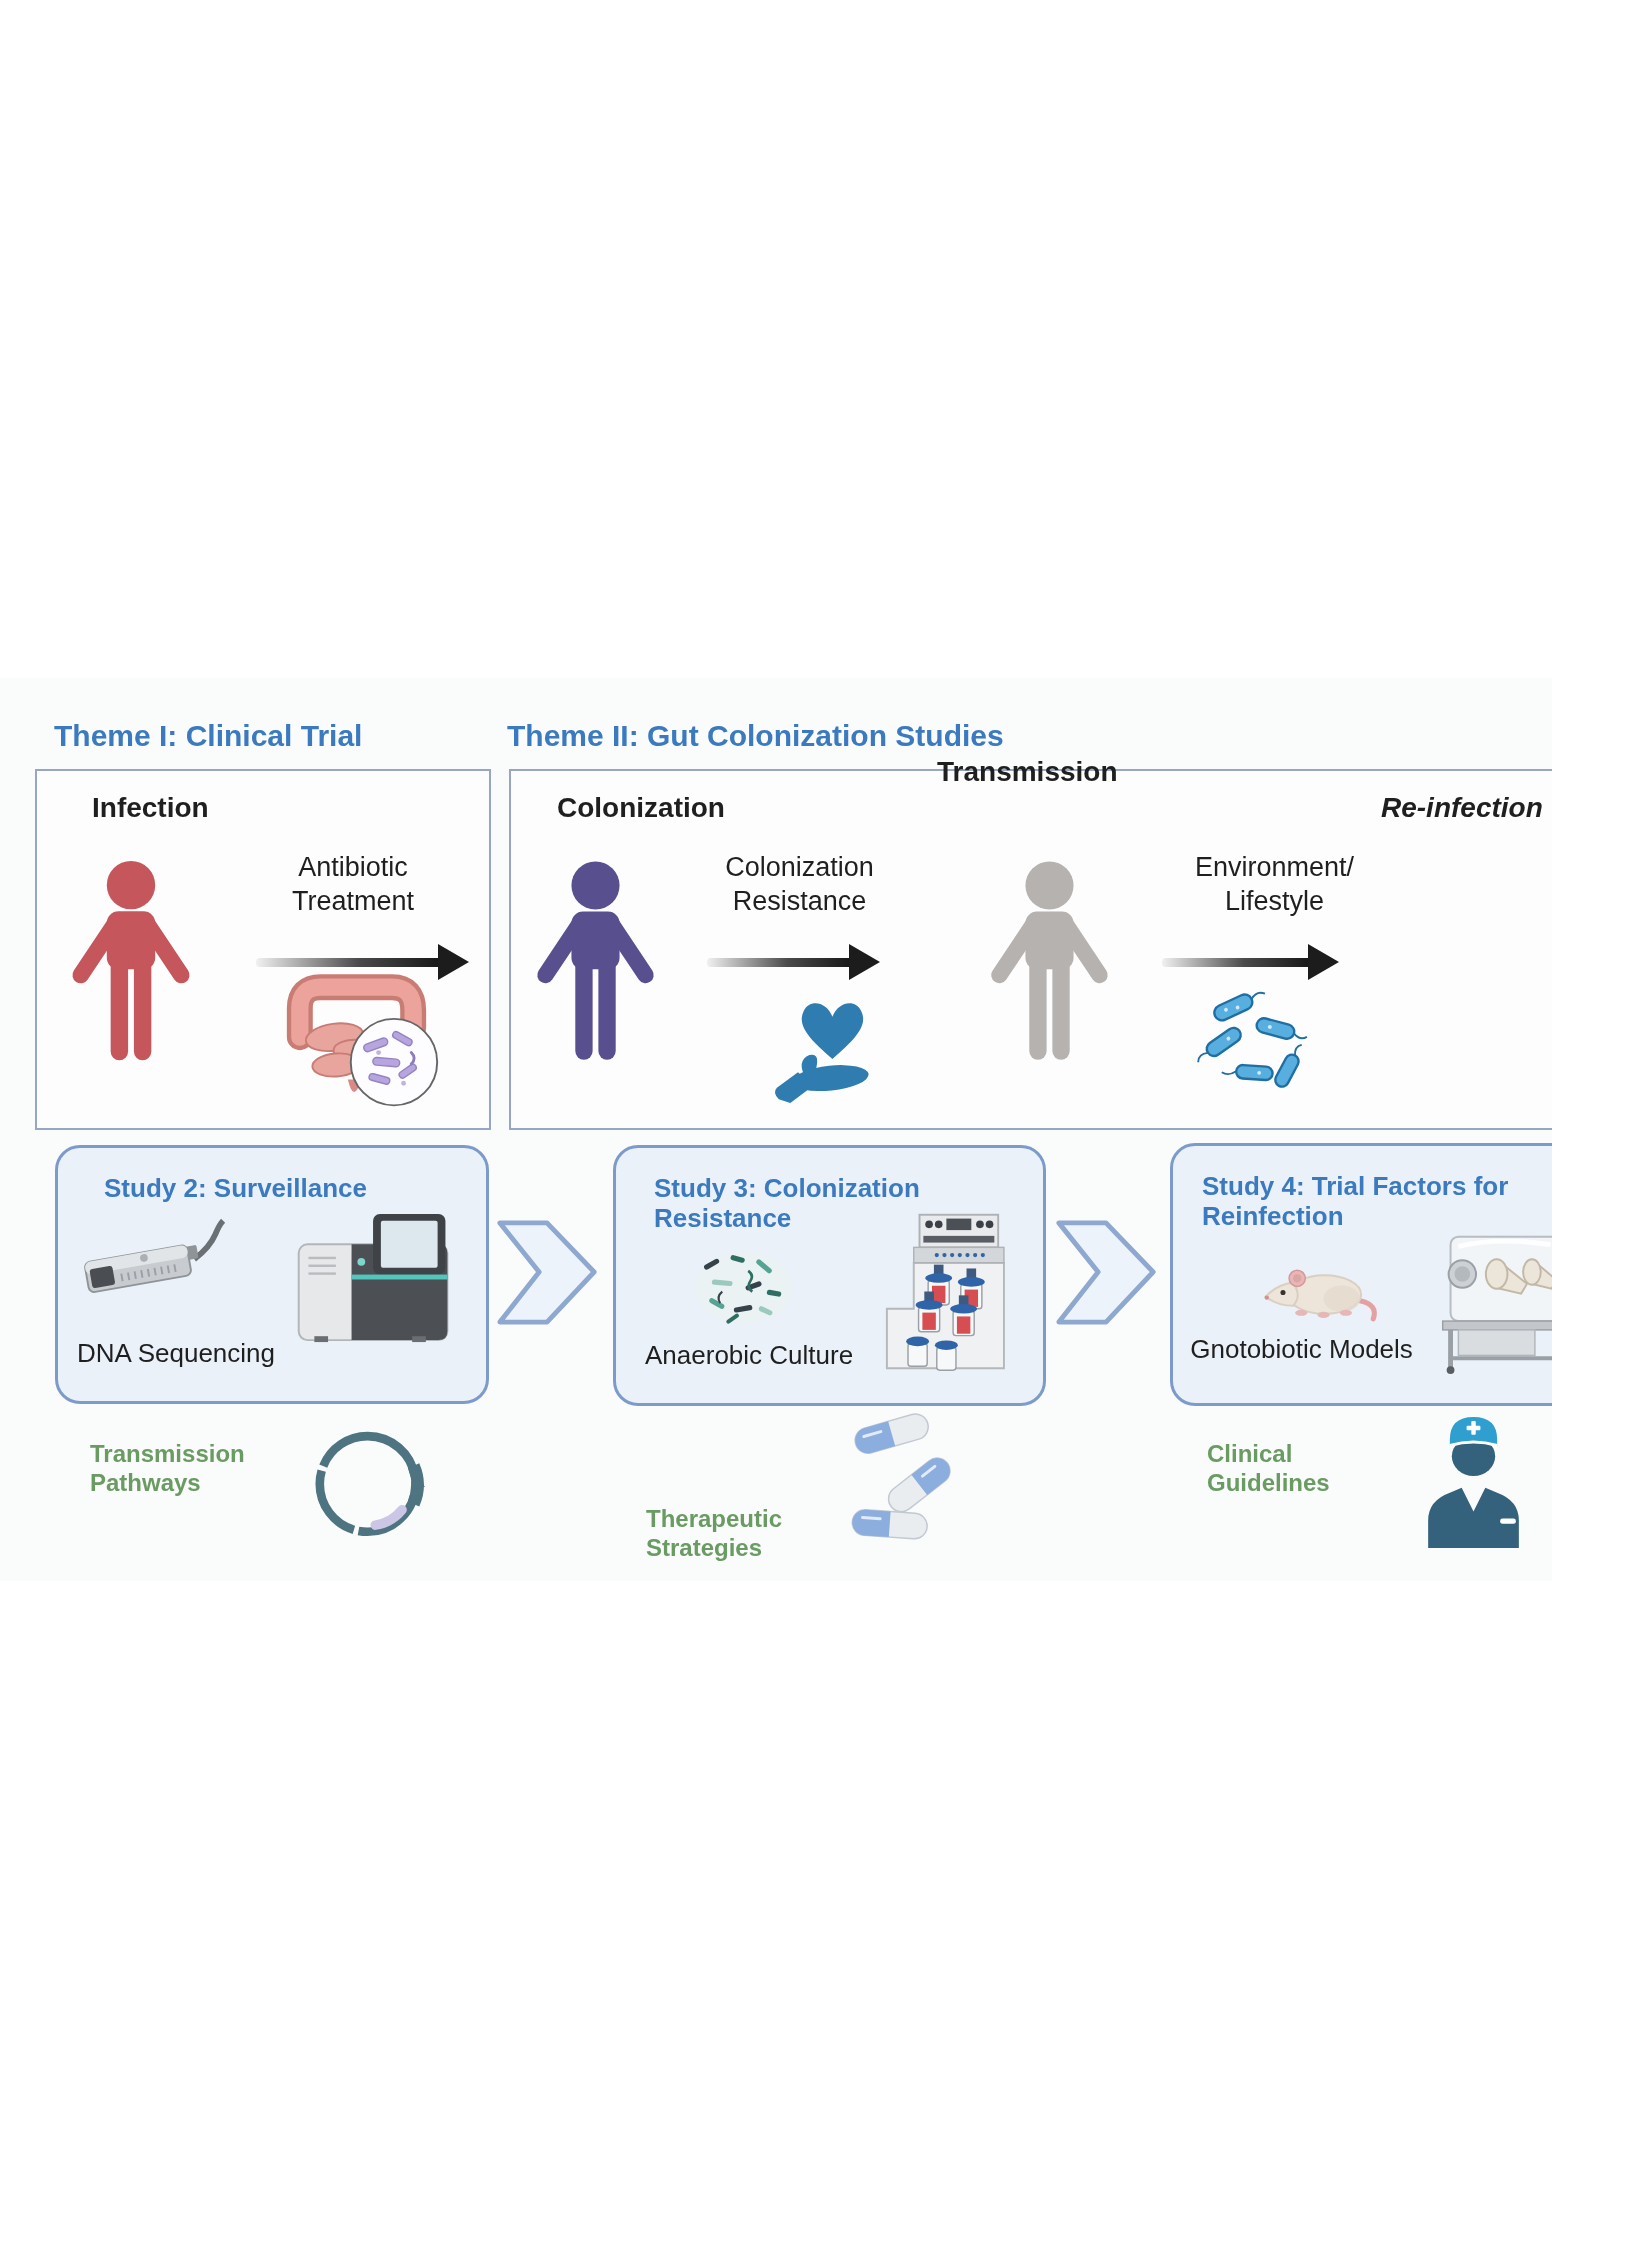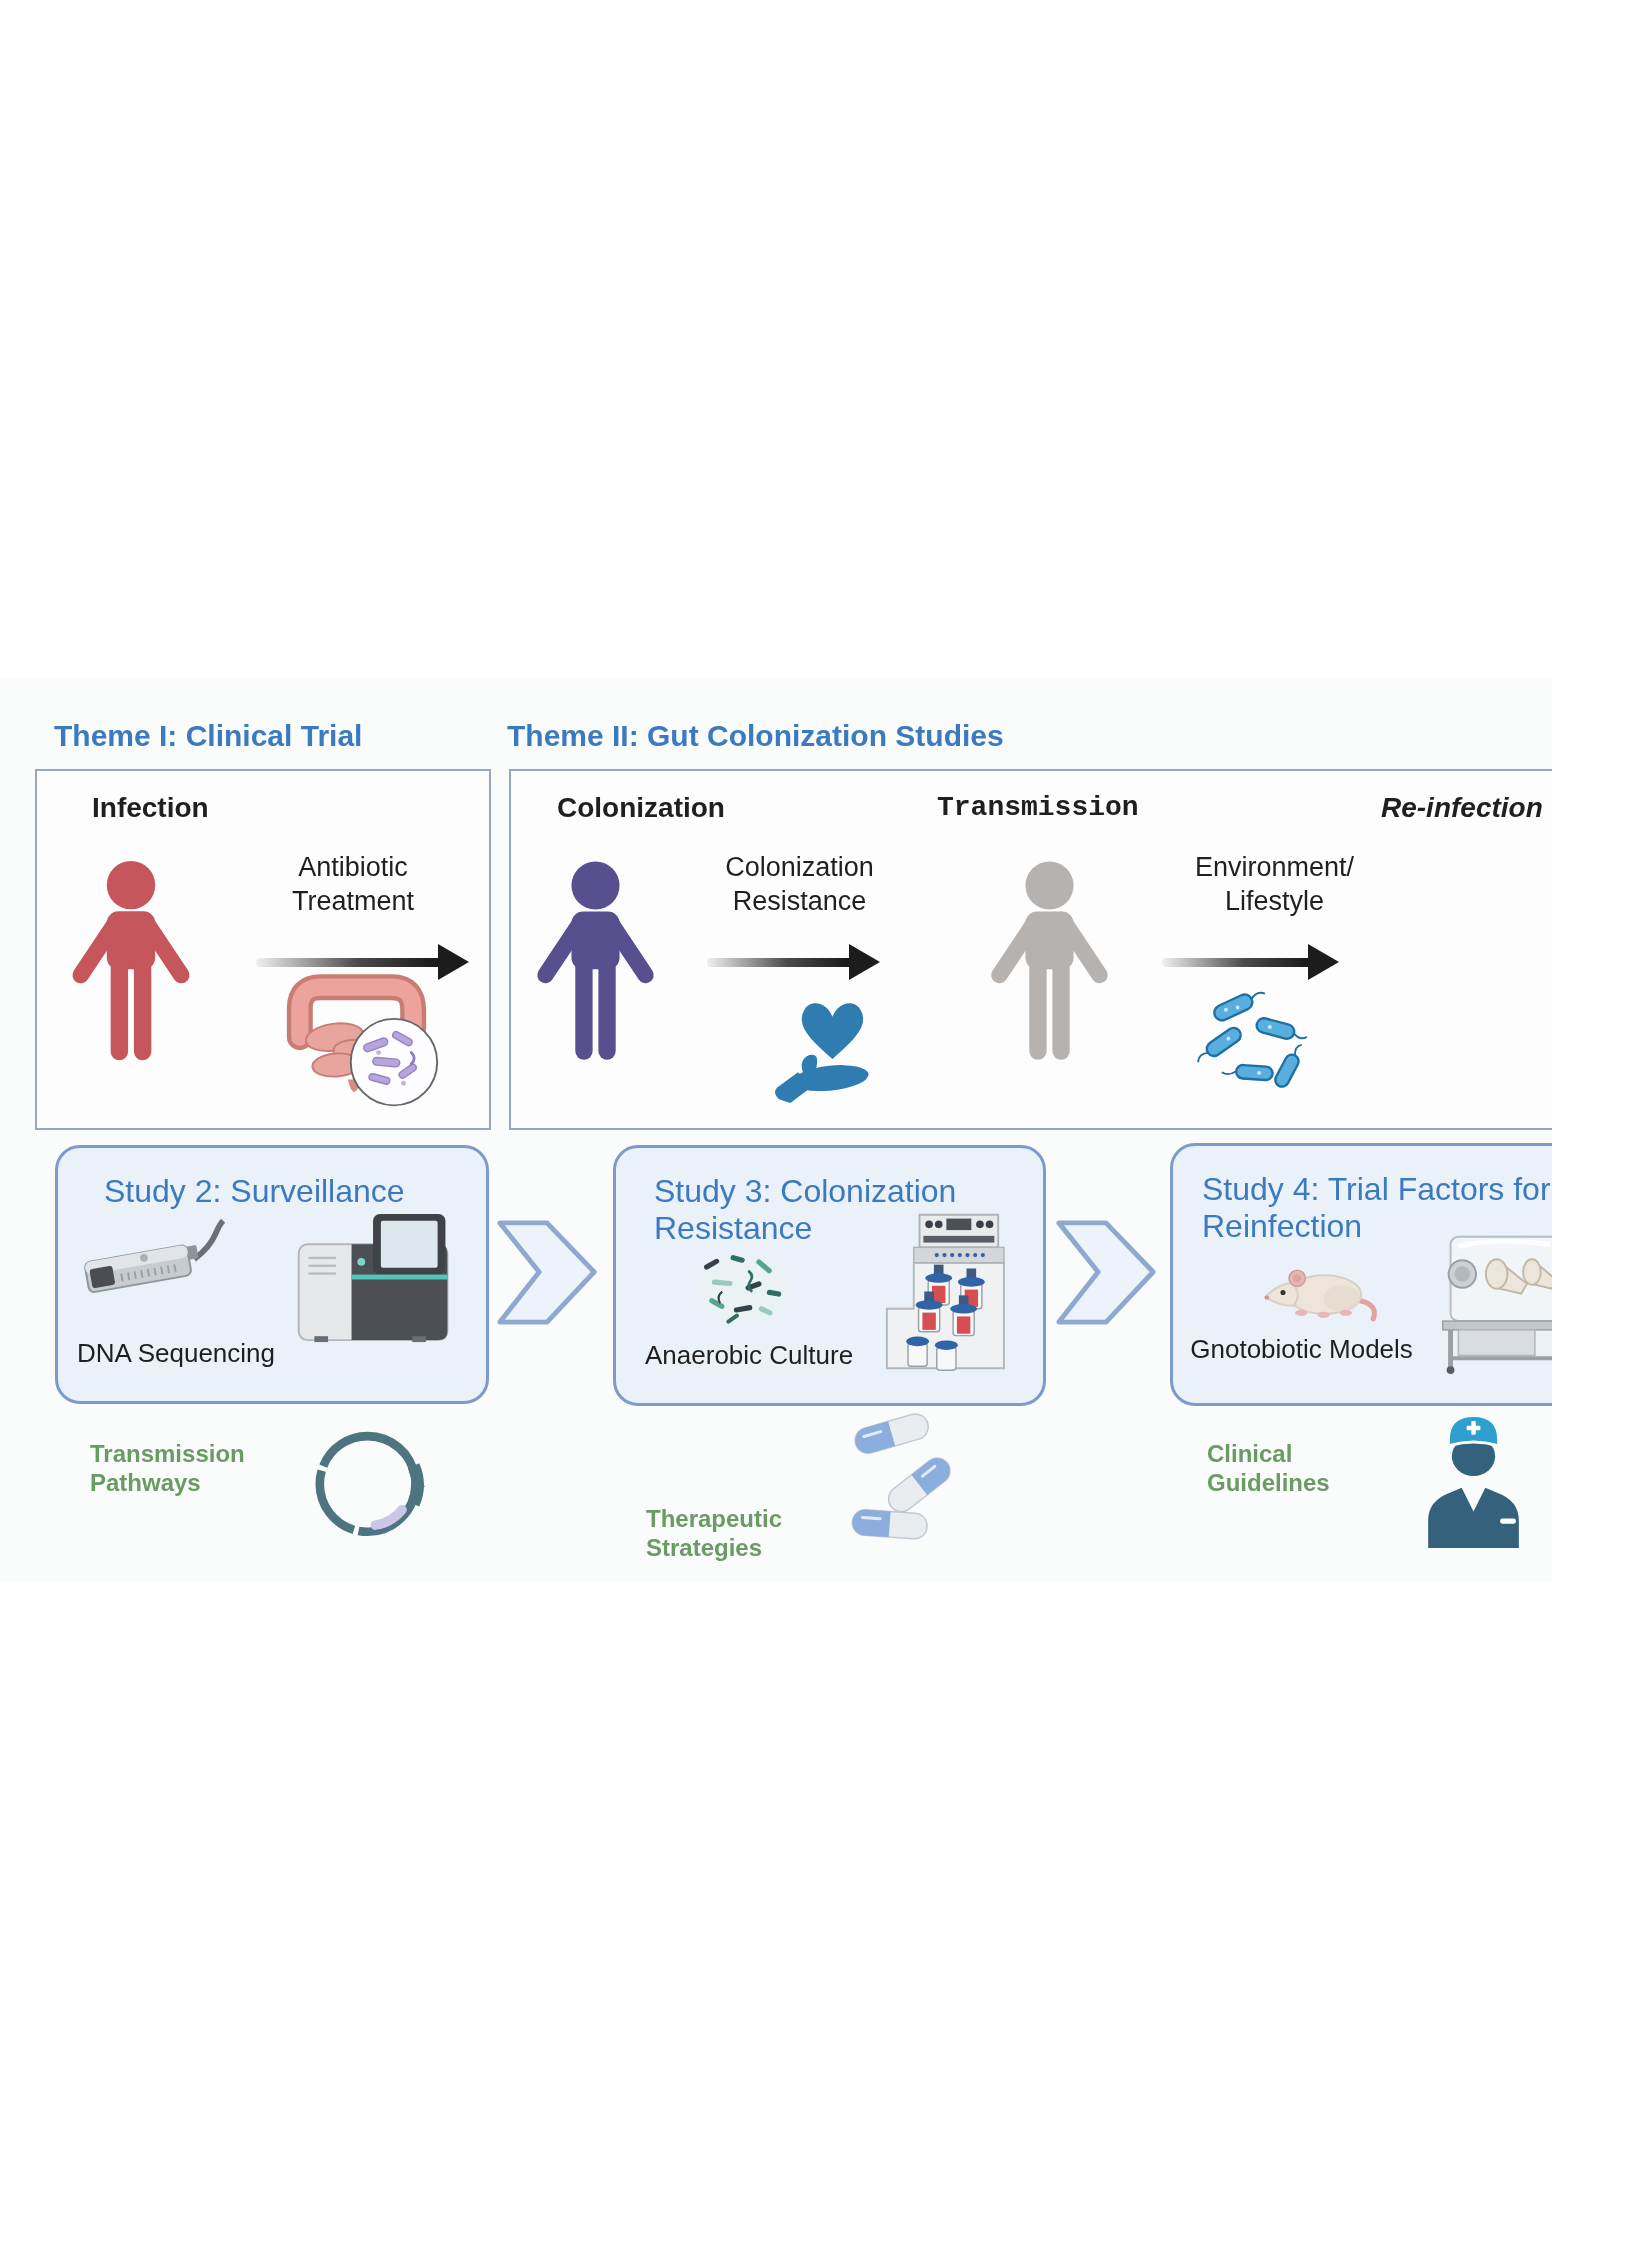--- a/index.html
+++ b/index.html
@@ -7,21 +7,21 @@
           font-family:"Liberation Sans", sans-serif;color:#1f1f1f;}
   .abs{position:absolute;}
   .band{left:0;width:1649px;top:678px;height:903px;background:#fafbfb;}
   .theme-title{font-size:30px;font-weight:bold;color:#3b7abf;white-space:nowrap;}
   .theme-box{background:#fdfdfd;border:2.9px solid #96a6c4;}
   .stage-label{font-size:28px;font-weight:bold;color:#1f1f1f;white-space:nowrap;margin-left:32px;}
   .arrow-label{font-size:27px;color:#1f1f1f;text-align:center;line-height:1.25;}
   .arrow-line{height:8.6px;background:linear-gradient(to right, rgba(150,150,150,0.12), #4a4a4a 55%, #161616);border-radius:3.8px;}
   .arrow-head{width:0;height:0;border-top:18px solid transparent;border-bottom:18px solid transparent;border-left:31px solid #1c1c1c;}
   .study-box{background:#eaf1f9;border:3.4px solid #7d9bca;border-radius:25px;}
-  .study-title{font-size:32px;font-weight:normal;color:#3b7abf;line-height:1.17;}
+  .study-title{font-size:26px;font-weight:bold;color:#3b7abf;line-height:1.17;}
   .study-caption{font-size:26px;color:#1f1f1f;white-space:nowrap;}
   .output-label{font-size:24px;font-weight:bold;color:#6a9b62;line-height:1.22;}
   svg{display:block;}
 </style>
 </head>
 <body>
 
 <div id="canvas">
 
   <div class="abs band"></div>
@@ -64,21 +64,21 @@
         <rect x="102" y="112" width="22" height="7" rx="3.5" transform="rotate(15 113 115)"></rect>
       </g>
       <path d="M146,88 q6,6 0,12" fill="none" stroke="#8f7cc0" stroke-width="3" stroke-linecap="round"></path>
       <circle cx="112" cy="88" r="2.5" fill="#c0b4dd"></circle>
       <circle cx="138" cy="120" r="2.5" fill="#c0b4dd"></circle>
     </svg>
   </div>
 
   <div class="abs theme-box" style="left:509px;top:769px;width:1105px;height:357px;"></div>
   <div class="abs stage-label" style="left:525px;top:792px;">Colonization</div>
-  <div class="abs stage-label" style="left:905px;top:792px;font-family:Liberation Mono, monospace;">Transmission</div>
+  <div class="abs stage-label" style="left:905px;top:756px;">Transmission</div>
   <div class="abs stage-label" style="left:1349px;top:792px;font-style:italic;">Re-infection</div>
 
   <div class="abs" style="left:532px;top:859px;color:#574f8e;">
     <svg width="127" height="209" viewBox="0 0 132 216">
       <circle cx="66" cy="27" r="25" fill="currentColor"></circle>
       <rect x="41" y="54" width="50" height="60" rx="12" fill="currentColor"></rect>
       <line x1="50" y1="66" x2="14" y2="120" stroke="currentColor" stroke-width="17" stroke-linecap="round"></line>
       <line x1="82" y1="66" x2="118" y2="120" stroke="currentColor" stroke-width="17" stroke-linecap="round"></line>
       <line x1="54" y1="104" x2="54" y2="199" stroke="currentColor" stroke-width="18" stroke-linecap="round"></line>
       <line x1="78" y1="104" x2="78" y2="199" stroke="currentColor" stroke-width="18" stroke-linecap="round"></line>

